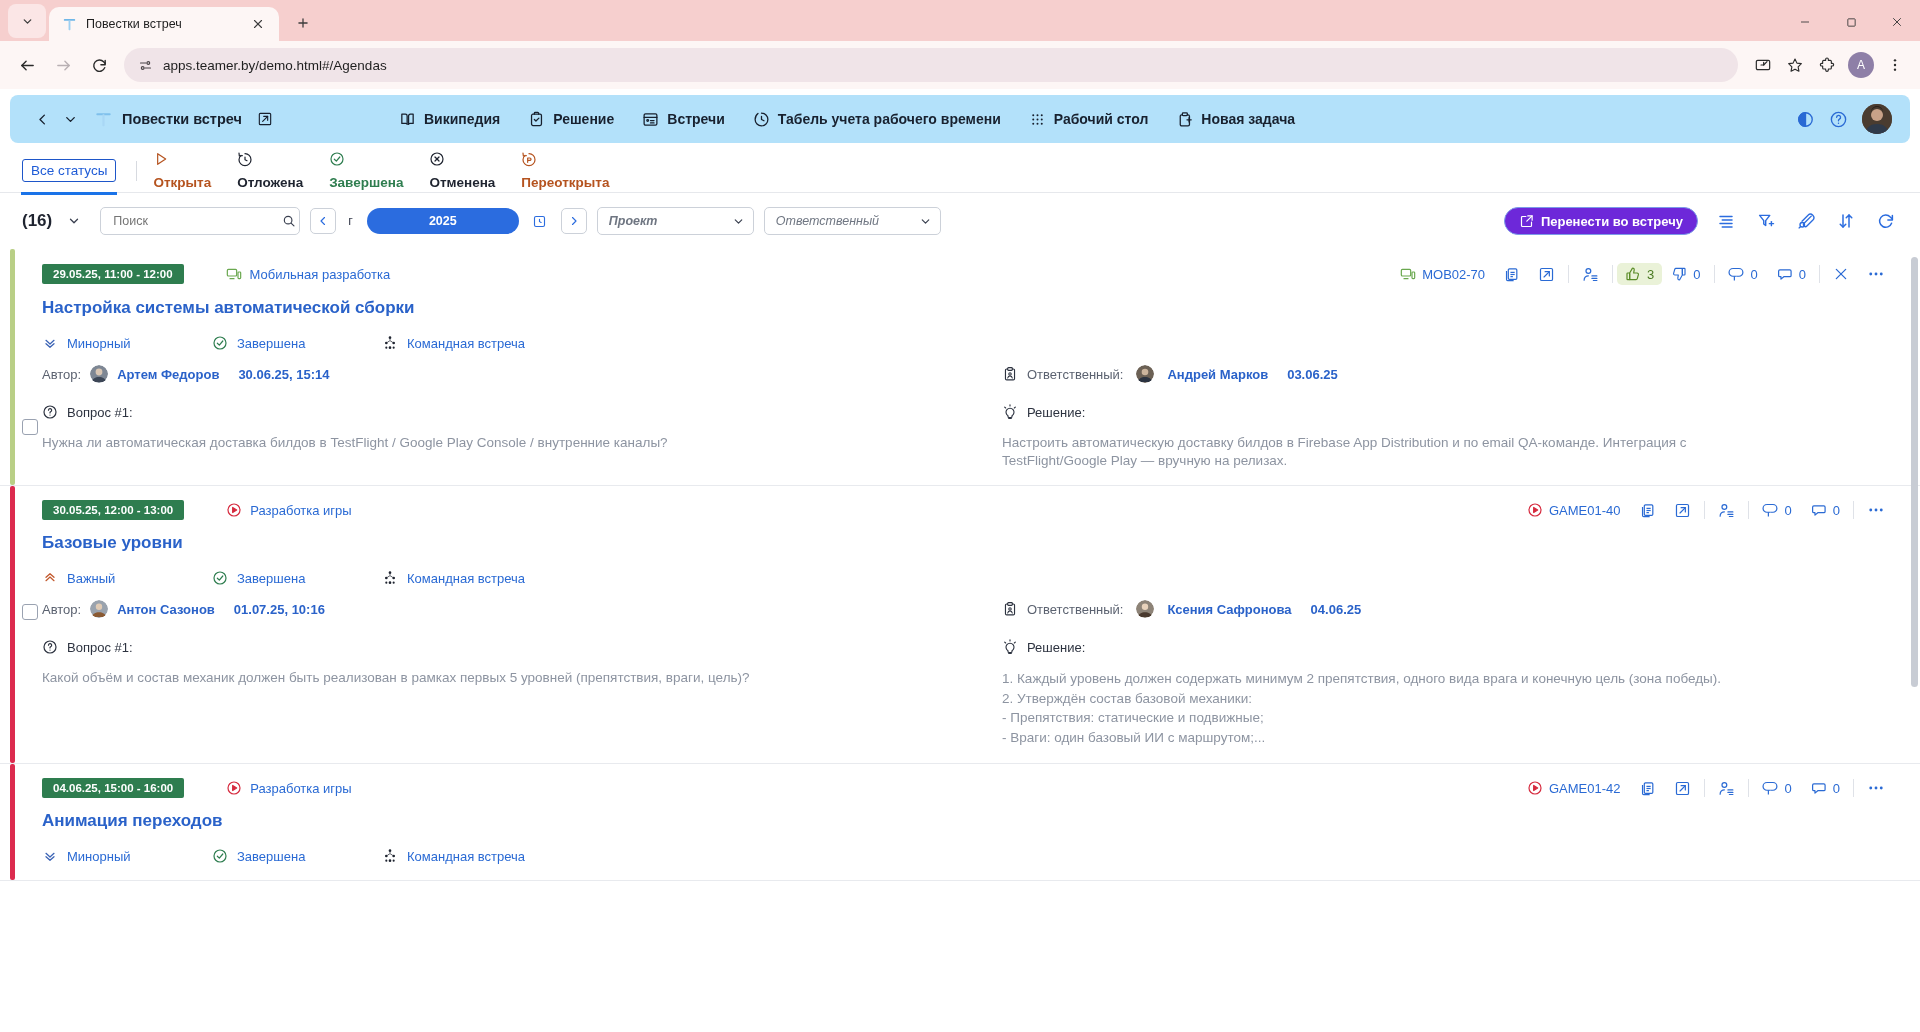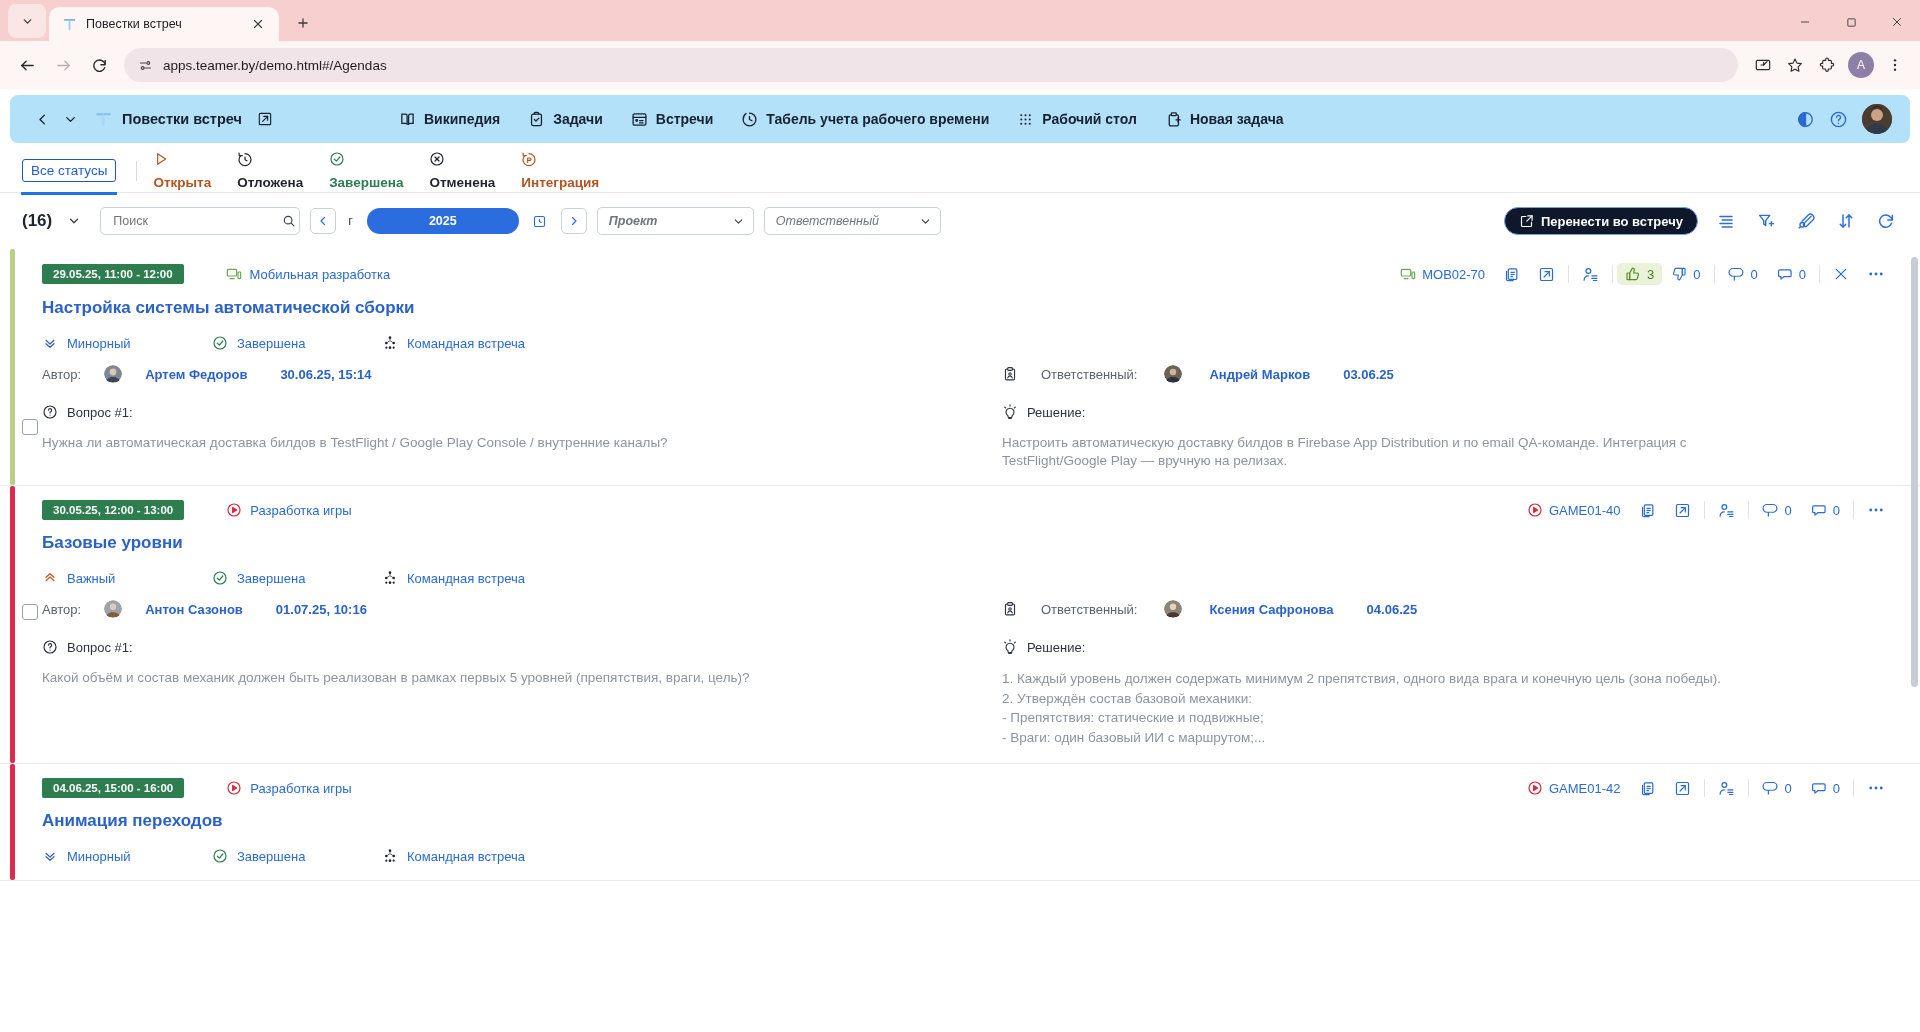--- a/index.html
+++ b/index.html
@@ -110,21 +110,21 @@
   }
   .clock-btn { width: 22px; height: 24px; display: flex; align-items: center; justify-content: center; cursor: pointer; }
   .select-box {
     height: 28px; border: 1px solid #ccd1d9; border-radius: 5px; background: #fff;
     display: flex; align-items: center; justify-content: space-between; padding: 0 8px 0 11px;
     font-size: 12.5px; font-style: italic; color: #6f7682; cursor: pointer;
   }
   .tb-right { margin-left: auto; display: flex; align-items: center; gap: 16px; }
   .blue-pill {
     display: flex; align-items: center; gap: 7px; height: 28px; padding: 0 14px;
-    background: #0f172a; color: #fff; border-radius: 14px; font-size: 13px; font-weight: bold; cursor: pointer;
+    background: #6d28d9; color: #fff; border-radius: 14px; font-size: 13px; font-weight: bold; cursor: pointer;
     border: 1px solid #7b9ae8;
   }
   .tb-icon { width: 24px; height: 24px; display: flex; align-items: center; justify-content: center; cursor: pointer; }
 
   
   .list { flex: 1; overflow: hidden; position: relative; background: #fff; }
   .card { position: relative; border-bottom: 1px solid #e8eaee; padding: 14px 26px 16px 42px; }
   .accent { position: absolute; left: 10px; top: 0; bottom: 0; width: 5px; border-radius: 2px; }
 
   .card-row1 { display: flex; align-items: center; }
@@ -147,21 +147,21 @@
   .meta.m2 { width: 170px; }
 
   .checkbox {
     position: absolute; left: 22px; width: 16px; height: 16px;
     border: 1.4px solid #9aa2b1; border-radius: 3px; background: #fff; cursor: pointer;
   }
 
   .cols { display: flex; margin-top: 14px; position: relative; }
   .col { width: 50%; padding-right: 30px; }
   .col.right { padding-left: 34px; }
-  .author-line { display: flex; align-items: center; gap: 23px; font-size: 13px; }
+  .author-line { display: flex; align-items: center; gap: 9px; font-size: 13px; }
   .lbl-gray { color: #5b6270; }
   .av-sm { width: 18px; height: 18px; border-radius: 50%; overflow: hidden; flex: none; }
   .link-b { color: #2a62c9; font-weight: bold; cursor: pointer; }
   .date-b { color: #2a62c9; font-weight: bold; margin-left: 10px; }
   .q-line { display: flex; align-items: center; gap: 9px; margin-top: 21px; font-size: 13px; color: #2d3340; }
   .q-text { margin-top: 14px; font-size: 13.5px; color: #8d94a1; line-height: 1.3; }
   .q-text .ln { display: block; }
 
   svg { display: block; }
   .scroll-thumb { position: absolute; right: 2px; top: 8px; width: 7px; height: 430px; background: #c8ccd4; border-radius: 4px; cursor: pointer; }
@@ -316,21 +316,21 @@
           <span>Википедия</span>
         </div>
         <div class="hdr-nav-item">
           <span>
             <svg width="17" height="17" viewBox="0 0 24 24" fill="none" stroke="#17202e" stroke-width="1.8" stroke-linecap="round" stroke-linejoin="round">
                 <rect x="5" y="4.5" width="14" height="16" rx="2"></rect>
                 <path d="M9 4.5V3.2a1.2 1.2 0 0 1 1.2-1.2h3.6A1.2 1.2 0 0 1 15 3.2V4.5"></path>
                 <polyline points="9 12 11.2 14.2 15.4 10"></polyline>
               </svg>
           </span>
-          <span>Задачи</span>
+          <span>Решение</span>
         </div>
         <div class="hdr-nav-item">
           <span>
             <svg width="17" height="17" viewBox="0 0 24 24" fill="none" stroke="#17202e" stroke-width="1.8" stroke-linecap="round" stroke-linejoin="round">
                 <rect x="3" y="4" width="18" height="16" rx="2"></rect>
                 <line x1="3" y1="9" x2="21" y2="9"></line>
                 <circle cx="8" cy="13.5" r="1.2"></circle>
                 <line x1="12" y1="13.5" x2="17" y2="13.5"></line>
                 <line x1="12" y1="16.8" x2="17" y2="16.8"></line>
               </svg>
@@ -441,21 +441,21 @@
         <span>Отменена</span>
       </div>
       <div class="status-item" style="color:#b5531f;">
         <span>
           <svg width="16" height="16" viewBox="0 0 24 24" fill="none" stroke="#b5531f" stroke-width="1.8" stroke-linecap="round" stroke-linejoin="round">
               <path d="M6 6.5 C4 8.4 3 10.6 3 13 a9 9 0 0 0 18 0 c0-5-4-9-9-9"></path>
               <polyline points="3 3 3.5 7.5 8 7"></polyline>
               <path d="M10 10.5h3.2a1.8 1.8 0 0 1 0 3.6H10zM10 14v3"></path>
             </svg>
         </span>
-        <span>Интеграция</span>
+        <span>Переоткрыта</span>
       </div>
     </div>
 
     <div class="toolbar">
       <span class="count">(16)</span>
       <span class="count-chev">
         <svg width="14" height="14" viewBox="0 0 24 24" fill="none" stroke="#3a4050" stroke-width="2.2" stroke-linecap="round" stroke-linejoin="round">
             <polyline points="6 9 12 15 18 9"></polyline>
           </svg>
       </span>

